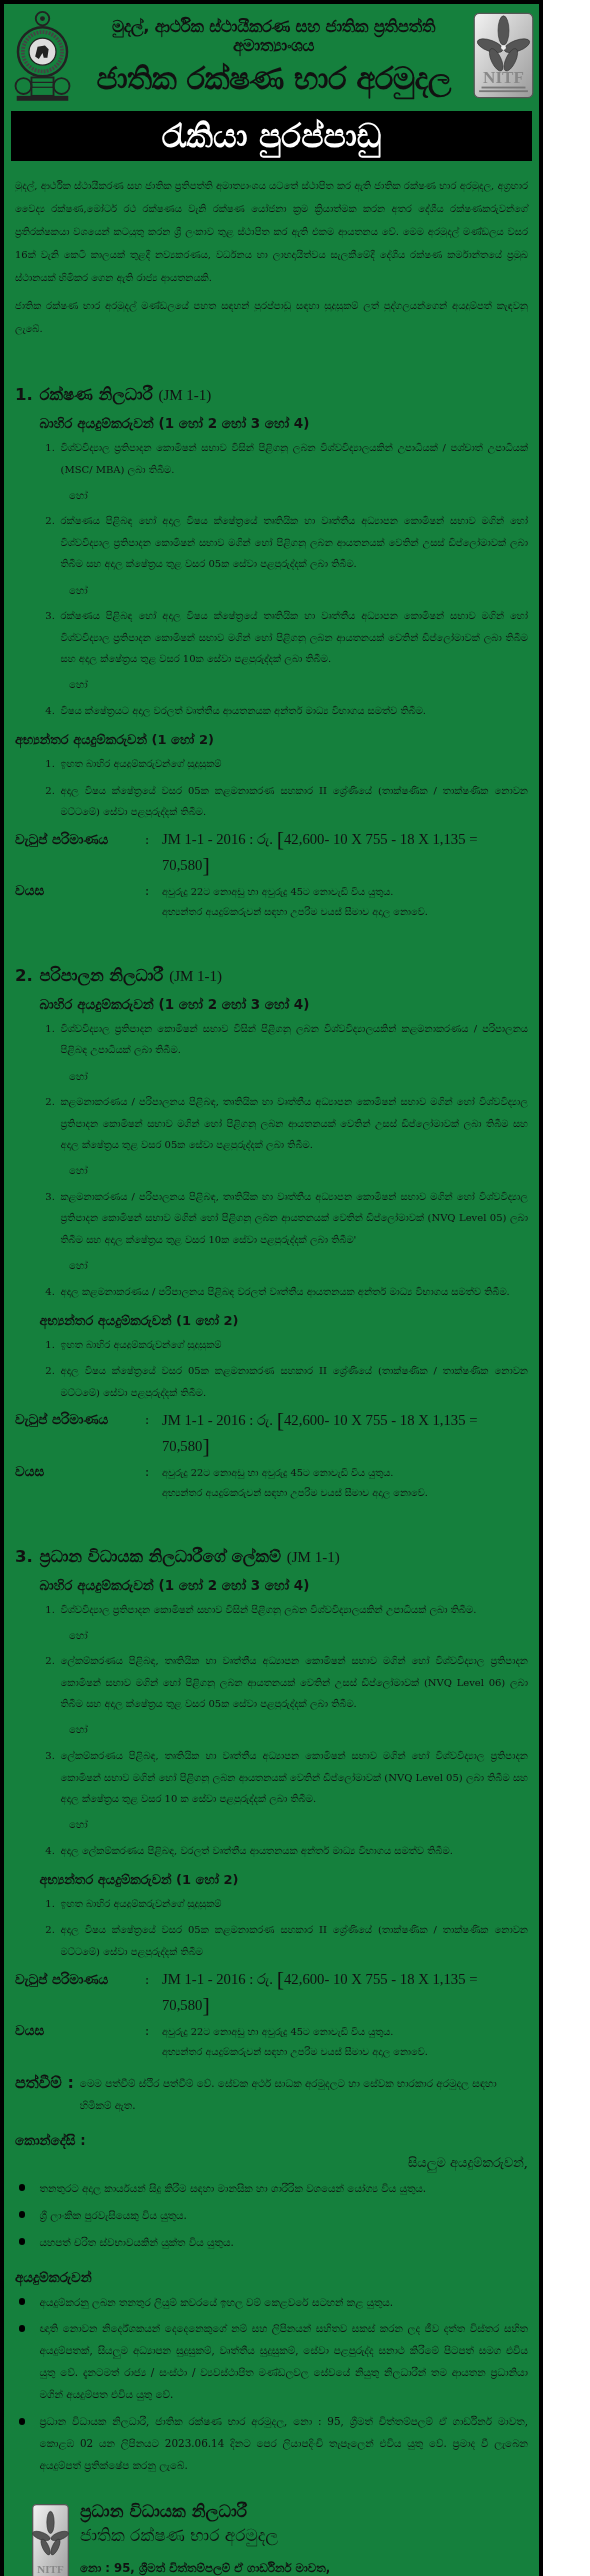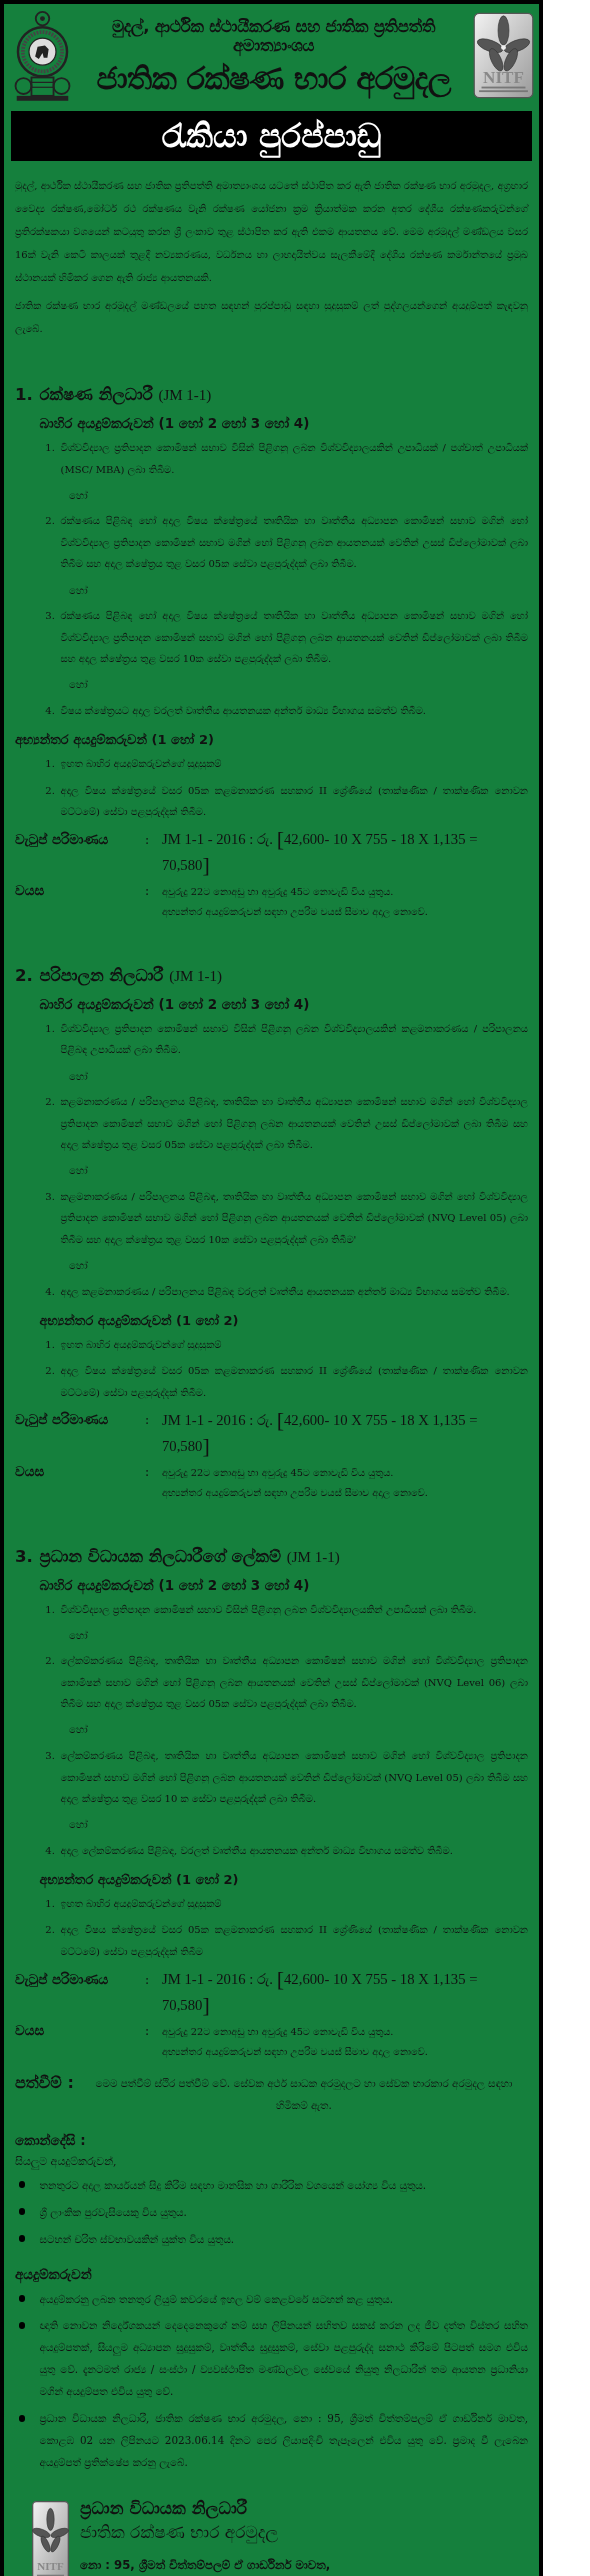--- a/index.html
+++ b/index.html
@@ -31,23 +31,23 @@
   ol.reqs li { margin: 4.9px 0 0 0; text-align: justify; padding-left: 2.5px; }
   .or { font-size: 10.4px; margin: 8.6px 0 8.6px 54px; }
   .field-row { display: flex; align-items: baseline; margin: 3.7px 0 0 0; }
   .field-label { font-family: "DejaVu Sans", sans-serif; font-weight: bold; font-size: 13.5px; width: 130px; flex: 0 0 auto; }
   .field-colon { width: 17px; font-size: 12.3px; flex: 0 0 auto; }
   .salary { font-family: "Liberation Serif", serif; font-size: 14.7px; }
   .field-val { font-size: 9.8px; }
   .age-note { font-size: 9.8px; margin: 7.4px 0 0 147px; }
   .perm { display: flex; margin-top: 13.5px; font-size: 10.4px; line-height: 22px; }
   .perm-label { font-family: "DejaVu Sans", sans-serif; font-weight: bold; font-size: 16px; white-space: nowrap; margin-right: 6px; }
-  .perm-text { text-indent: 0; text-align: center; }
+  .perm-text { text-indent: 0; }
   .sec-h { font-family: "DejaVu Sans", sans-serif; font-weight: bold; font-size: 13.5px; margin: 16px 0 4.9px 0; }
-  .plain { font-size: 11px; margin: 6.1px 0; }
+  .plain { font-size: 13px; margin: 6.1px 0; text-align: right; }
   ul.bul { list-style: none; margin: 0; padding: 0; }
   ul.bul li { position: relative; padding-left: 24.6px; font-size: 10.4px; line-height: 22px; margin: 4.9px 0; text-align: justify; }
   ul.bul li .dot { position: absolute; left: 3.7px; top: 7.4px; width: 6.8px; height: 6.8px; border-radius: 50%; background: #000; }
   .footer { display: flex; align-items: center; margin: 24.6px 0 0 17px; padding-bottom: 24.6px; }
   .footer-logo { width: 37px; height: 86px; flex: 0 0 auto; margin-right: 11px; }
   .footer-text div { font-family: "DejaVu Sans", sans-serif; font-weight: bold; }
   .ft1 { font-size: 17px; }
   .ft2 { font-size: 17px; margin-top: 3.7px; font-weight: normal !important; }
   .ft3 { font-size: 11.7px; margin-top: 16px; }
   .ft4 { font-size: 11.7px; margin-top: 4.9px; }
@@ -229,21 +229,21 @@
     <div class="perm">
       <span class="perm-label">පත්වීම් :</span>
       <span class="perm-text">මෙම පත්වීම් ස්ථිර පත්වීම් වේ. සේවක අර්ථ සාධක අරමුදලට හා සේවක භාරකාර අරමුදල සඳහා හිමිකම් ඇත.</span>
     </div>
 
     <div class="sec-h">කොන්දේසි :</div>
     <div class="plain">සියලුම අයදුම්කරුවන්,</div>
     <ul class="bul">
       <li><span class="dot"></span><span>තනතුරට අදාල කාර්යයන් සිදු කිරීම සඳහා මානසික හා ශාරීරික වශයෙන් යෝග්‍ය විය යුතුය.</span></li>
       <li><span class="dot"></span><span>ශ්‍රී ලාංකික පුරවැසියෙකු විය යුතුය.</span></li>
-      <li><span class="dot"></span><span>සටහන් චරිත ස්වභාවයකින් යුක්ත විය යුතුය.</span></li>
+      <li><span class="dot"></span><span>යහපත් චරිත ස්වභාවයකින් යුක්ත විය යුතුය.</span></li>
     </ul>
 
     <div class="sec-h">අයදුම්කරුවන්</div>
     <ul class="bul">
       <li><span class="dot"></span><span>අයදුම්කරනු ලබන තනතුර ලියුම් කවරයේ ඉහල වම් කෙළවරේ සටහන් කළ යුතුය.</span></li>
       <li><span class="dot"></span><span>ඥාති නොවන නිර්දේශකයන් දෙදෙනෙකුගේ නම් සහ ලිපිනයන් සහිතව සකස් කරන ලද ජීව දත්ත විස්තර සහිත අයදුම්පතක්, සියලුම අධ්‍යාපන සුදුසුකම්, වෘත්තීය සුදුසුකම්, සේවා පළපුරුද්ද සනාථ කිරීමේ පිටපත් සමග එවිය යුතු වේ. දැනටමත් රාජ්‍ය / සංස්ථා / ව්‍යවස්ථාපිත මණ්ඩලවල සේවයේ නියුතු නිලධාරීන් තම ආයතන ප්‍රධානියා මගින් අයදුම්පත එවිය යුතු වේ.</span></li>
       <li><span class="dot"></span><span>ප්‍රධාන විධායක නිලධාරී, ජාතික රක්ෂණ භාර අරමුදල, නො : 95, ශ්‍රීමත් චිත්තම්පලම් ඒ ගාර්ඩිනර් මාවත, කොළඹ 02 යන ලිපිනයට 2023.06.14 දිනට පෙර ලියාපදිංචි තැපෑලෙන් එවිය යුතු වේ. ප්‍රමාද වී ලැබෙන අයදුම්පත් ප්‍රතික්ෂේප කරනු ලැබේ.</span></li>
     </ul>
 
     <div class="footer">

